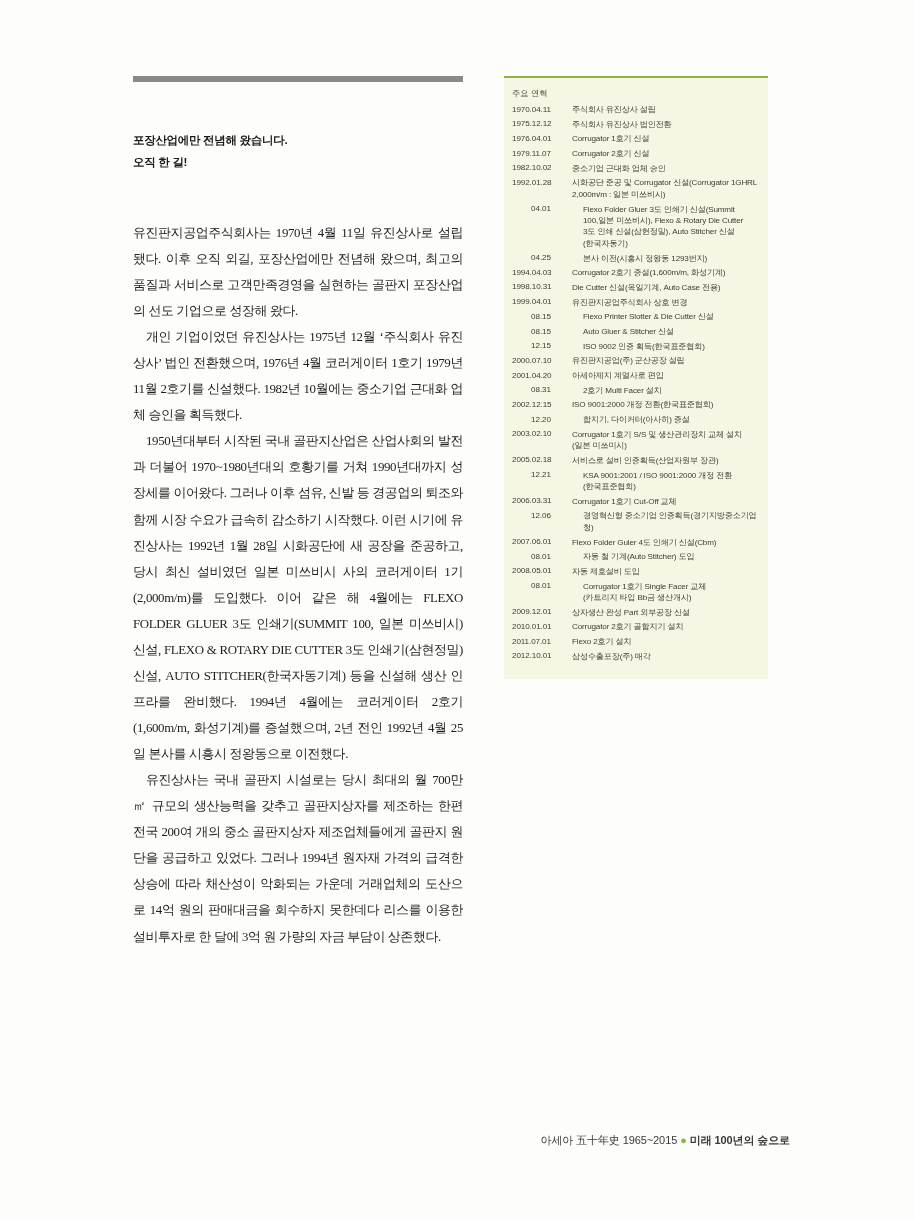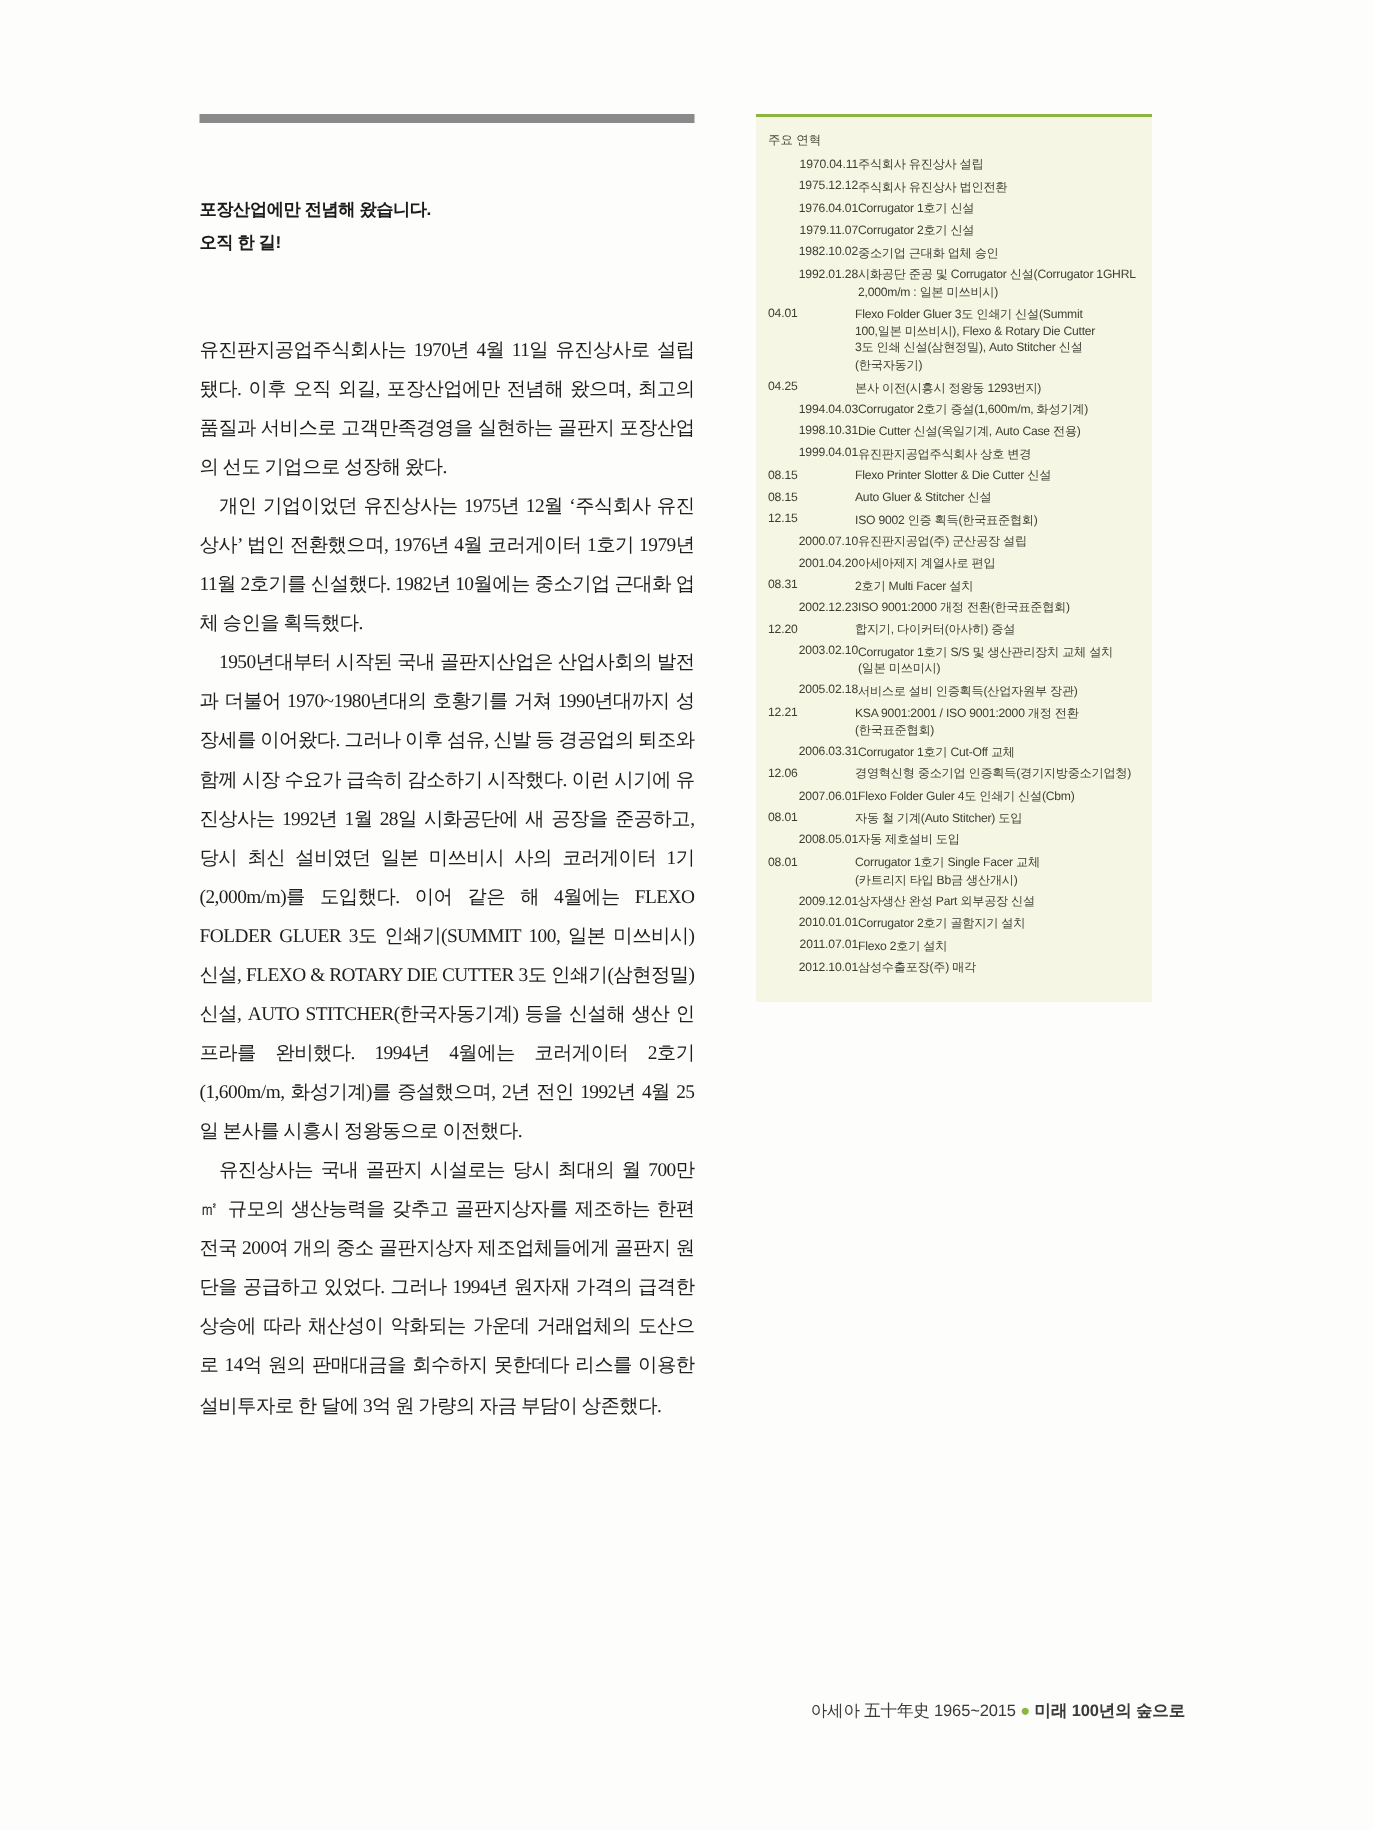--- a/index.html
+++ b/index.html
@@ -81,24 +81,24 @@
     align-items: flex-start;
     padding: 0 6px 0 8px;
     margin-bottom: 3.2px;
   }
   .tl-date {
     width: 60px;
     flex: 0 0 60px;
     font-size: 8.1px;
     color: #3e3e34;
     letter-spacing: -0.1px;
-    text-align: right;
+    text-align: left;
     padding-top: 0.5px;
   }
-  .tl-date.indent { text-align: left; padding-right: 0; width: 58px; flex: 0 0 58px;}
+  .tl-date.indent { text-align: center; padding-right: 13px; width: 58px; flex: 0 0 58px;}
   .tl-desc {
     flex: 1 1 auto;
     font-size: 8.1px;
     color: #3e3e34;
     line-height: 1.42;
     letter-spacing: -0.15px;
   }
   .tl-desc .sub {
     display: block;
   }
@@ -203,21 +203,21 @@
           </div>
           <div class="tl-row">
             <div class="tl-date">2001.04.20</div>
             <div class="tl-desc"><span>아세아제지 계열사로 편입</span></div>
           </div>
           <div class="tl-row">
             <div class="tl-date indent">08.31</div>
             <div class="tl-desc"><span>2호기 Multi Facer 설치</span></div>
           </div>
           <div class="tl-row">
-            <div class="tl-date">2002.12.23</div>
+            <div class="tl-date">2002.12.15</div>
             <div class="tl-desc"><span>ISO 9001:2000 개정 전환(한국표준협회)</span></div>
           </div>
           <div class="tl-row">
             <div class="tl-date indent">12.20</div>
             <div class="tl-desc"><span>합지기, 다이커터(아사히) 증설</span></div>
           </div>
           <div class="tl-row">
             <div class="tl-date">2003.02.10</div>
             <div class="tl-desc"><span>Corrugator 1호기 S/S 및 생산관리장치 교체 설치</span><span class="sub">(일본 미쓰미시)</span></div>
           </div>

